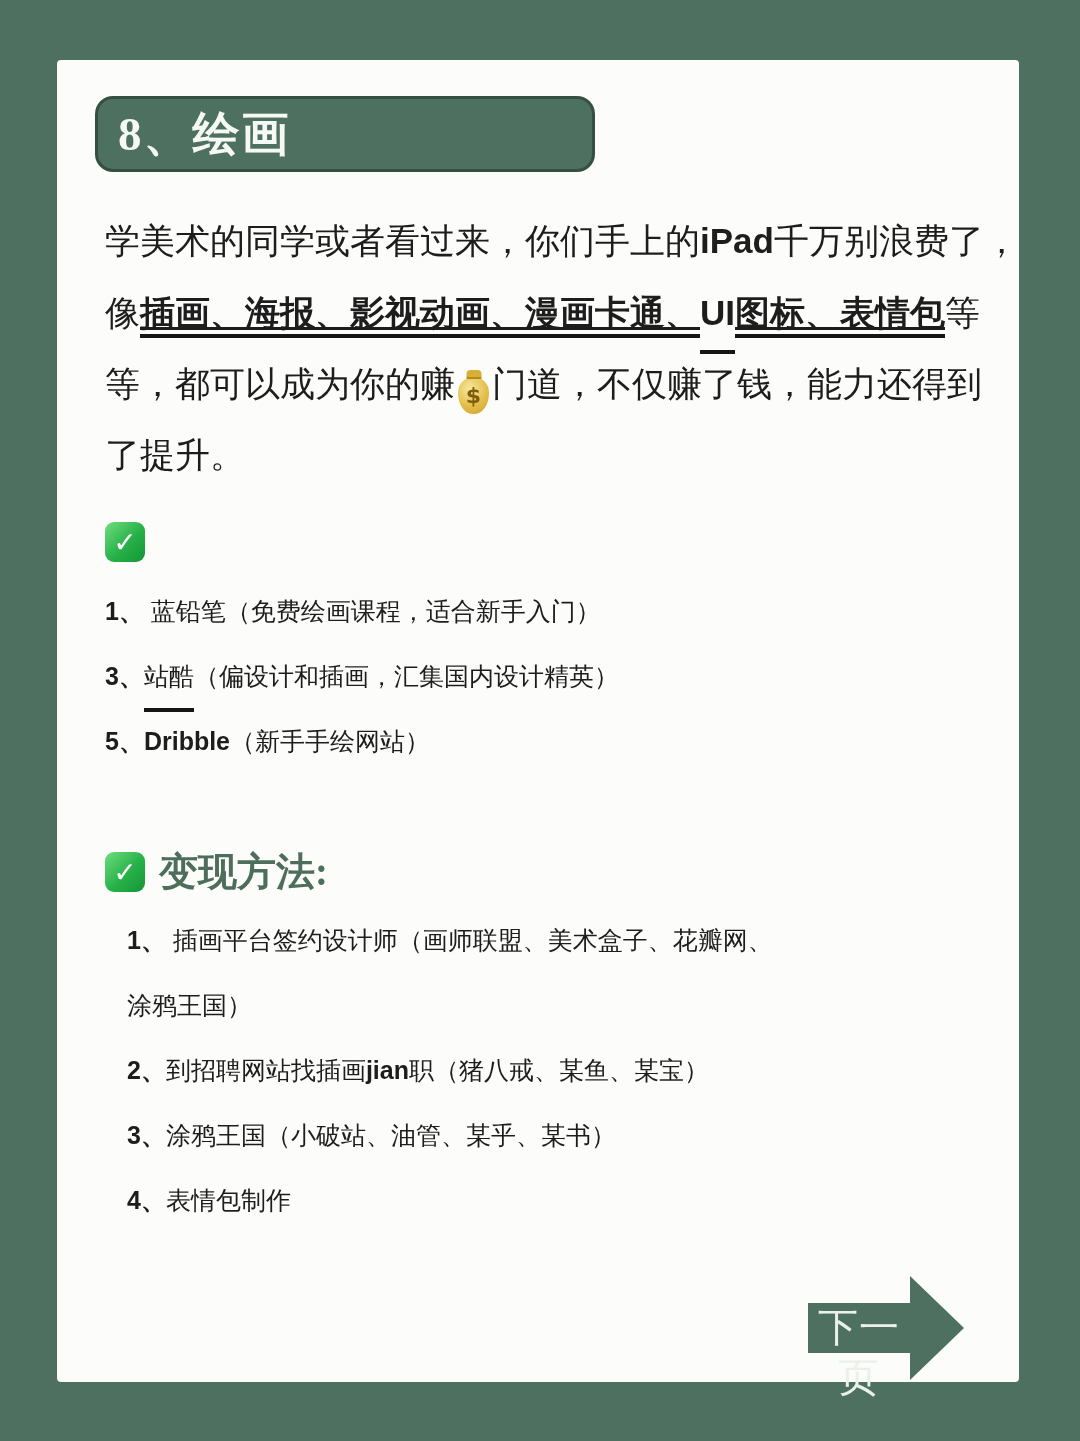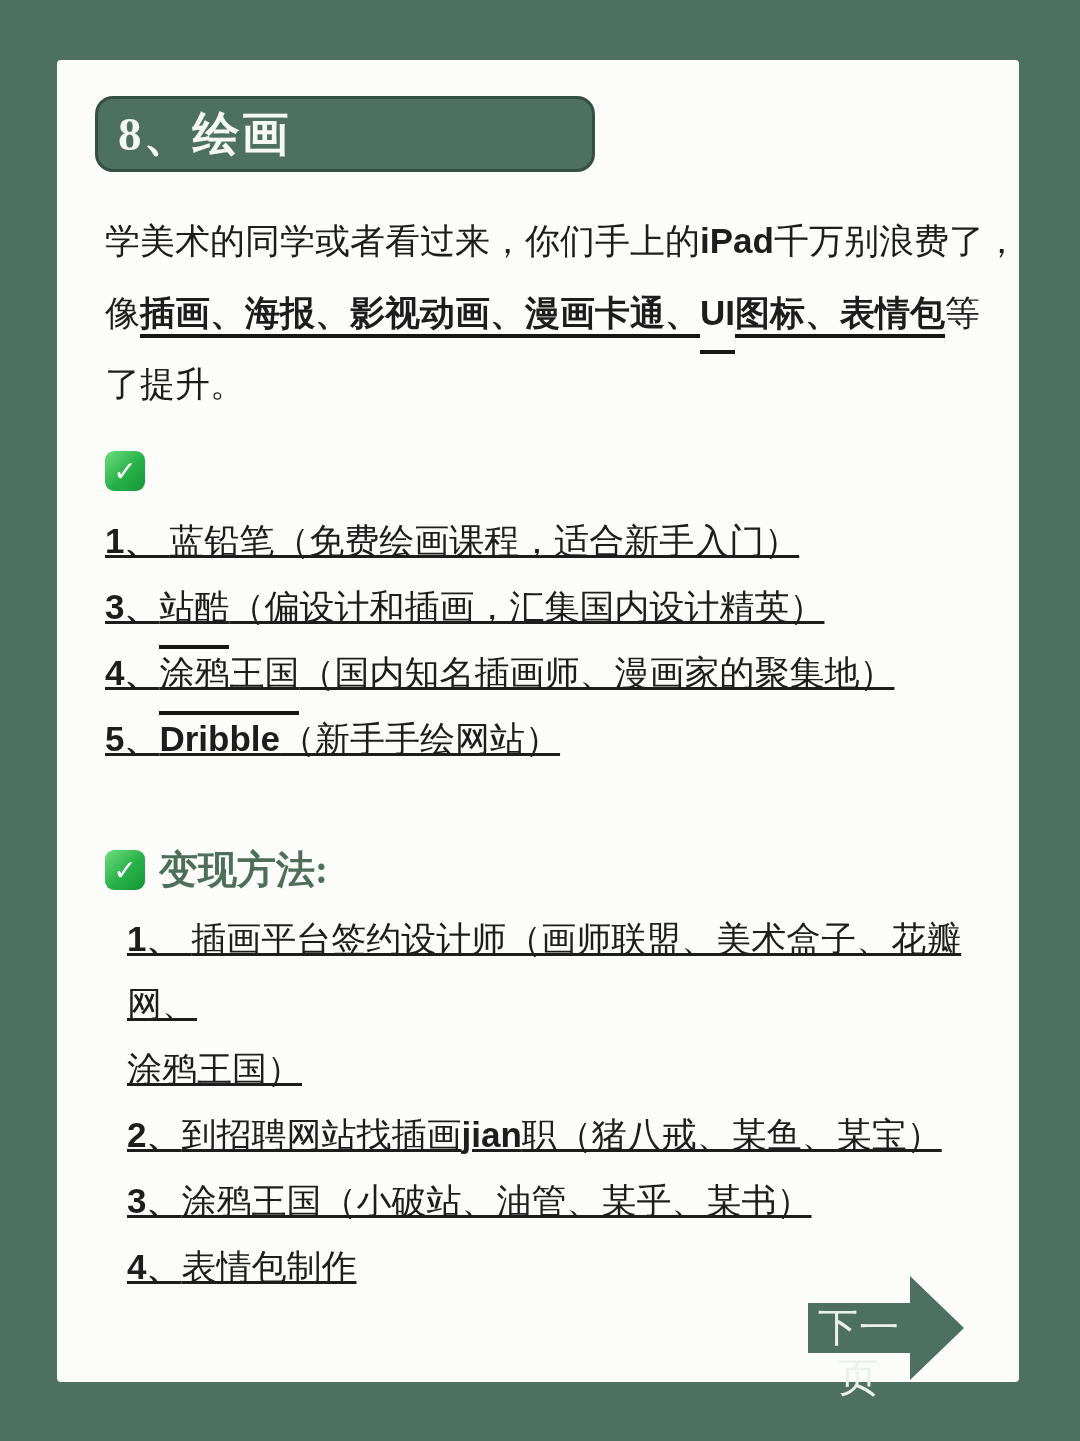--- a/index.html
+++ b/index.html
@@ -40,34 +40,34 @@
   .section-1 { margin-top:28px; }
   .section-2 { margin-top:75px; }
   .check-icon {
     display:inline-flex; width:40px; height:40px; margin-right:14px;
     background:linear-gradient(135deg,#6fdd7e 0%,#27b148 55%,#149538 100%);
     border-radius:9px; align-items:center; justify-content:center;
     color:#ffffff; font-weight:bold; font-size:28px;
     font-family:"DejaVu Sans","Liberation Sans",sans-serif;
     flex:0 0 auto;
   }
-  .list { font-size:35px;text-decoration:underline; }
+  .list { font-size:25px; }
   .section-1 .list { margin-top:14px; }
   .section-2 .list { margin-top:13px;margin-left:22px; }
   .list-item { line-height:65px; }
 
   
   .seg-plain {}
   .seg-num, .seg-latin {
     font-family:"Liberation Sans","DejaVu Sans",sans-serif;
     font-weight:700;
   }
   .seg-boldline {
     font-weight:700;
-    border-bottom:4px solid #161616; padding-bottom:1px;
+    border-bottom:4px solid #161616; padding-bottom:1px;text-decoration:underline;
   }
   .seg-underline {
     border-bottom:4px solid #161616; padding-bottom:18px;
   }
   .seg-latinline {
     font-family:"Liberation Sans","DejaVu Sans",sans-serif;
     font-weight:700;
     border-bottom:4px solid #161616; padding-bottom:18px;
   }
   .seg-money {
@@ -105,31 +105,31 @@
   <div class="content">
     <div class="doc">
 
       <div class="header-box">
         <span class="header-title">8、绘画</span>
       </div>
 
       <div class="intro">
         <div class="intro-line"><span class="seg seg-plain">学美术的同学或者看过来，你们手上的</span><span class="seg seg-latin">iPad</span><span class="seg seg-plain">千万别浪费了，</span></div>
         <div class="intro-line"><span class="seg seg-plain">像</span><span class="seg seg-boldline">插画、海报、影视动画、漫画卡通、</span><span class="seg seg-latinline">UI</span><span class="seg seg-boldline">图标、表情包</span><span class="seg seg-plain">等</span></div>
+        <div class="intro-line"><span class="seg seg-plain">等，都可以成为你的赚</span><span class="seg seg-money">$</span><span class="seg seg-plain">门道，不仅赚了钱，能力还得到</span></div>
         <div class="intro-line"><span class="seg seg-plain">了提升。</span></div>
       </div>
 
       <div class="section section-1">
         <div class="section-title">
           <span class="check-icon">✓</span>
         </div>
         <div class="list">
           <div class="list-item"><span class="seg seg-num">1、 </span><span class="seg seg-plain">蓝铅笔（免费绘画课程，适合新手入门）</span></div>
           <div class="list-item"><span class="seg seg-num">3、</span><span class="seg seg-underline">站酷</span><span class="seg seg-plain">（偏设计和插画，汇集国内设计精英）</span></div>
-          <div class="list-item"><span class="seg seg-num">4、</span><span class="seg seg-underline">涂鸦王国</span><span class="seg seg-plain">（国内知名插画师、漫画家的聚集地）</span></div>
           <div class="list-item"><span class="seg seg-num">5、</span><span class="seg seg-latin">Dribble</span><span class="seg seg-plain">（新手手绘网站）</span></div>
         </div>
       </div>
 
       <div class="section section-2">
         <div class="section-title">
           <span class="check-icon">✓</span>
           <span class="section-title-text">变现方法:</span>
         </div>
         <div class="list">

